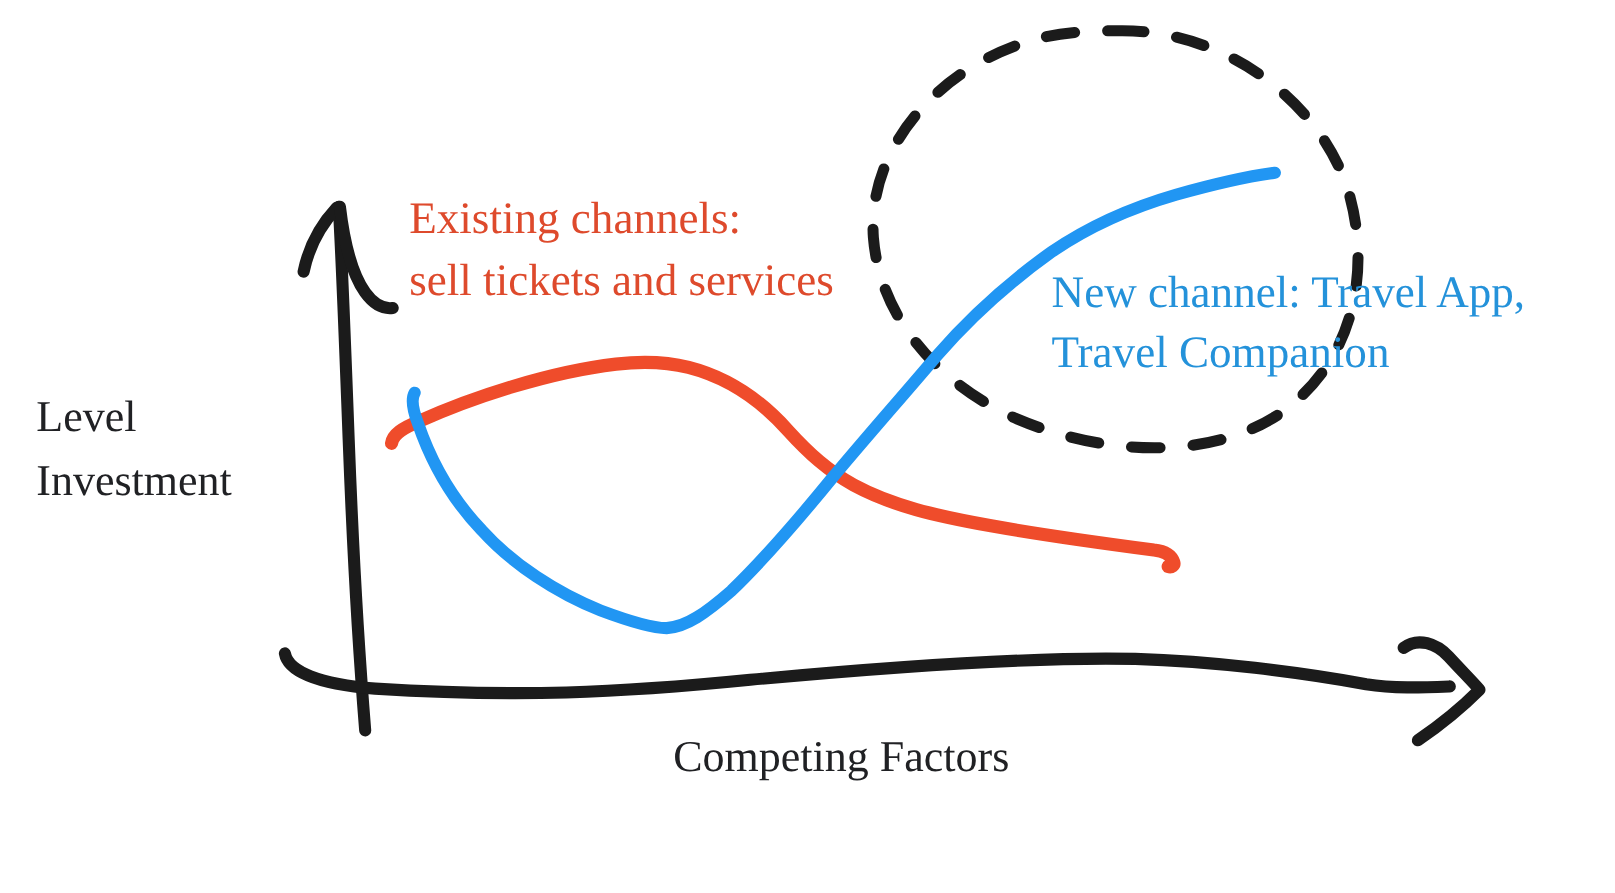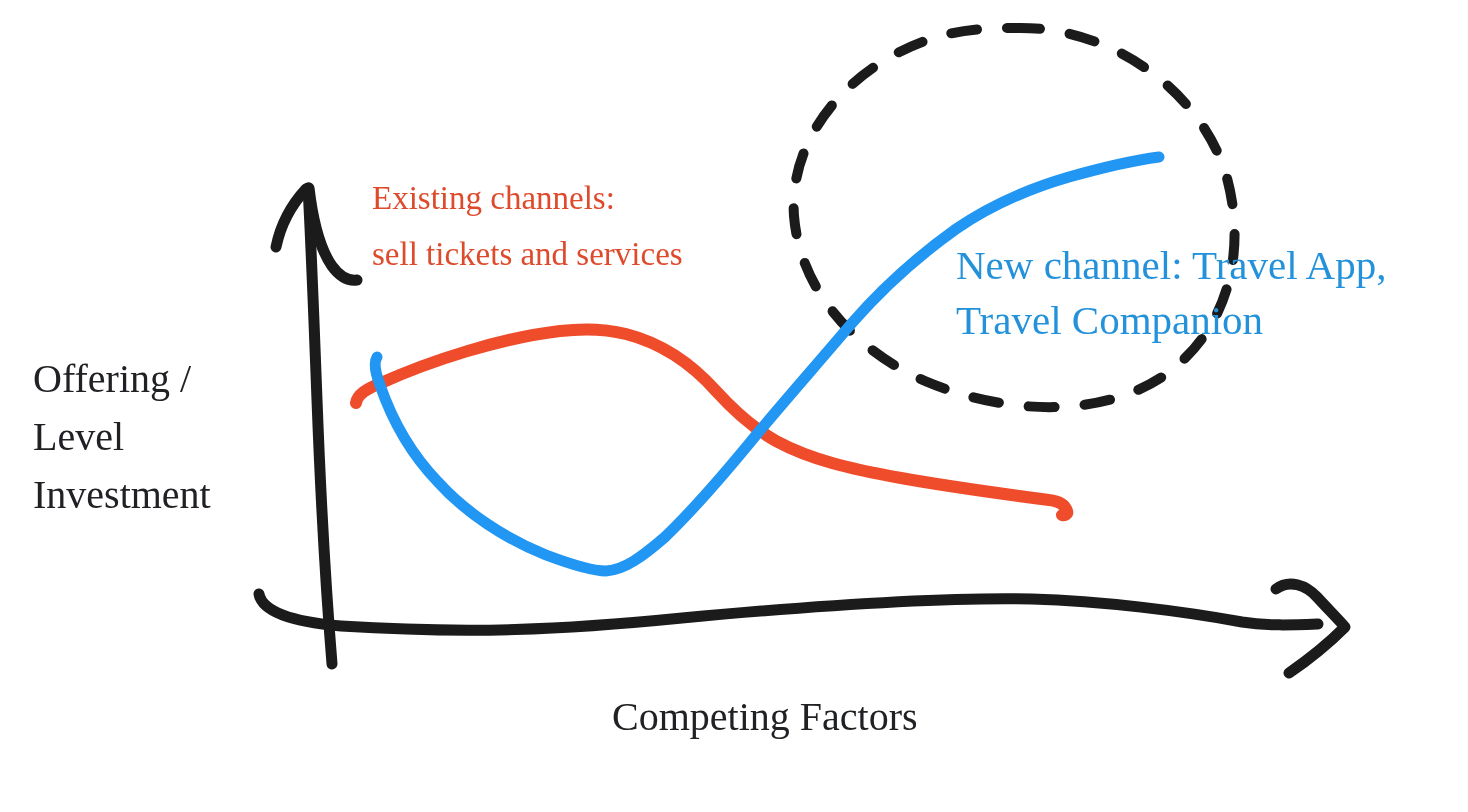--- a/index.html
+++ b/index.html
@@ -25,41 +25,41 @@
     top: 0;
   }
   .label {
     position: absolute;
     white-space: nowrap;
     user-select: none;
   }
   .label-existing {
     left: 372px;
     top: 170px;
-    font-size: 33px;
+    font-size: 41px;
     line-height: 56px;
     color: #de4a2c;
   }
   .label-new {
     left: 956px;
     top: 238px;
     font-size: 41px;
     line-height: 55px;
     color: #2492da;
   }
   .label-yaxis {
     left: 33px;
     top: 350px;
     font-size: 40px;
     line-height: 58px;
     color: #202124;
   }
   .label-xaxis {
     left: 612px;
-    top: 693px;
+    top: 664px;
     font-size: 40px;
     color: #202124;
   }
 </style>
 </head>
 <body>
 
 <div class="canvas">
 
   <svg width="1468" height="812" viewBox="0 0 1468 812">
@@ -84,20 +84,19 @@
     <div>Existing channels:</div>
     <div>sell tickets and services</div>
   </div>
 
   <div class="label label-new">
     <div>New channel: Travel App,</div>
     <div>Travel Companion</div>
   </div>
 
   <div class="label label-yaxis">
-    <div>Offering /</div>
     <div>Level</div>
     <div>Investment</div>
   </div>
 
   <div class="label label-xaxis">Competing Factors</div>
 
 </div>
 
 </body></html>

